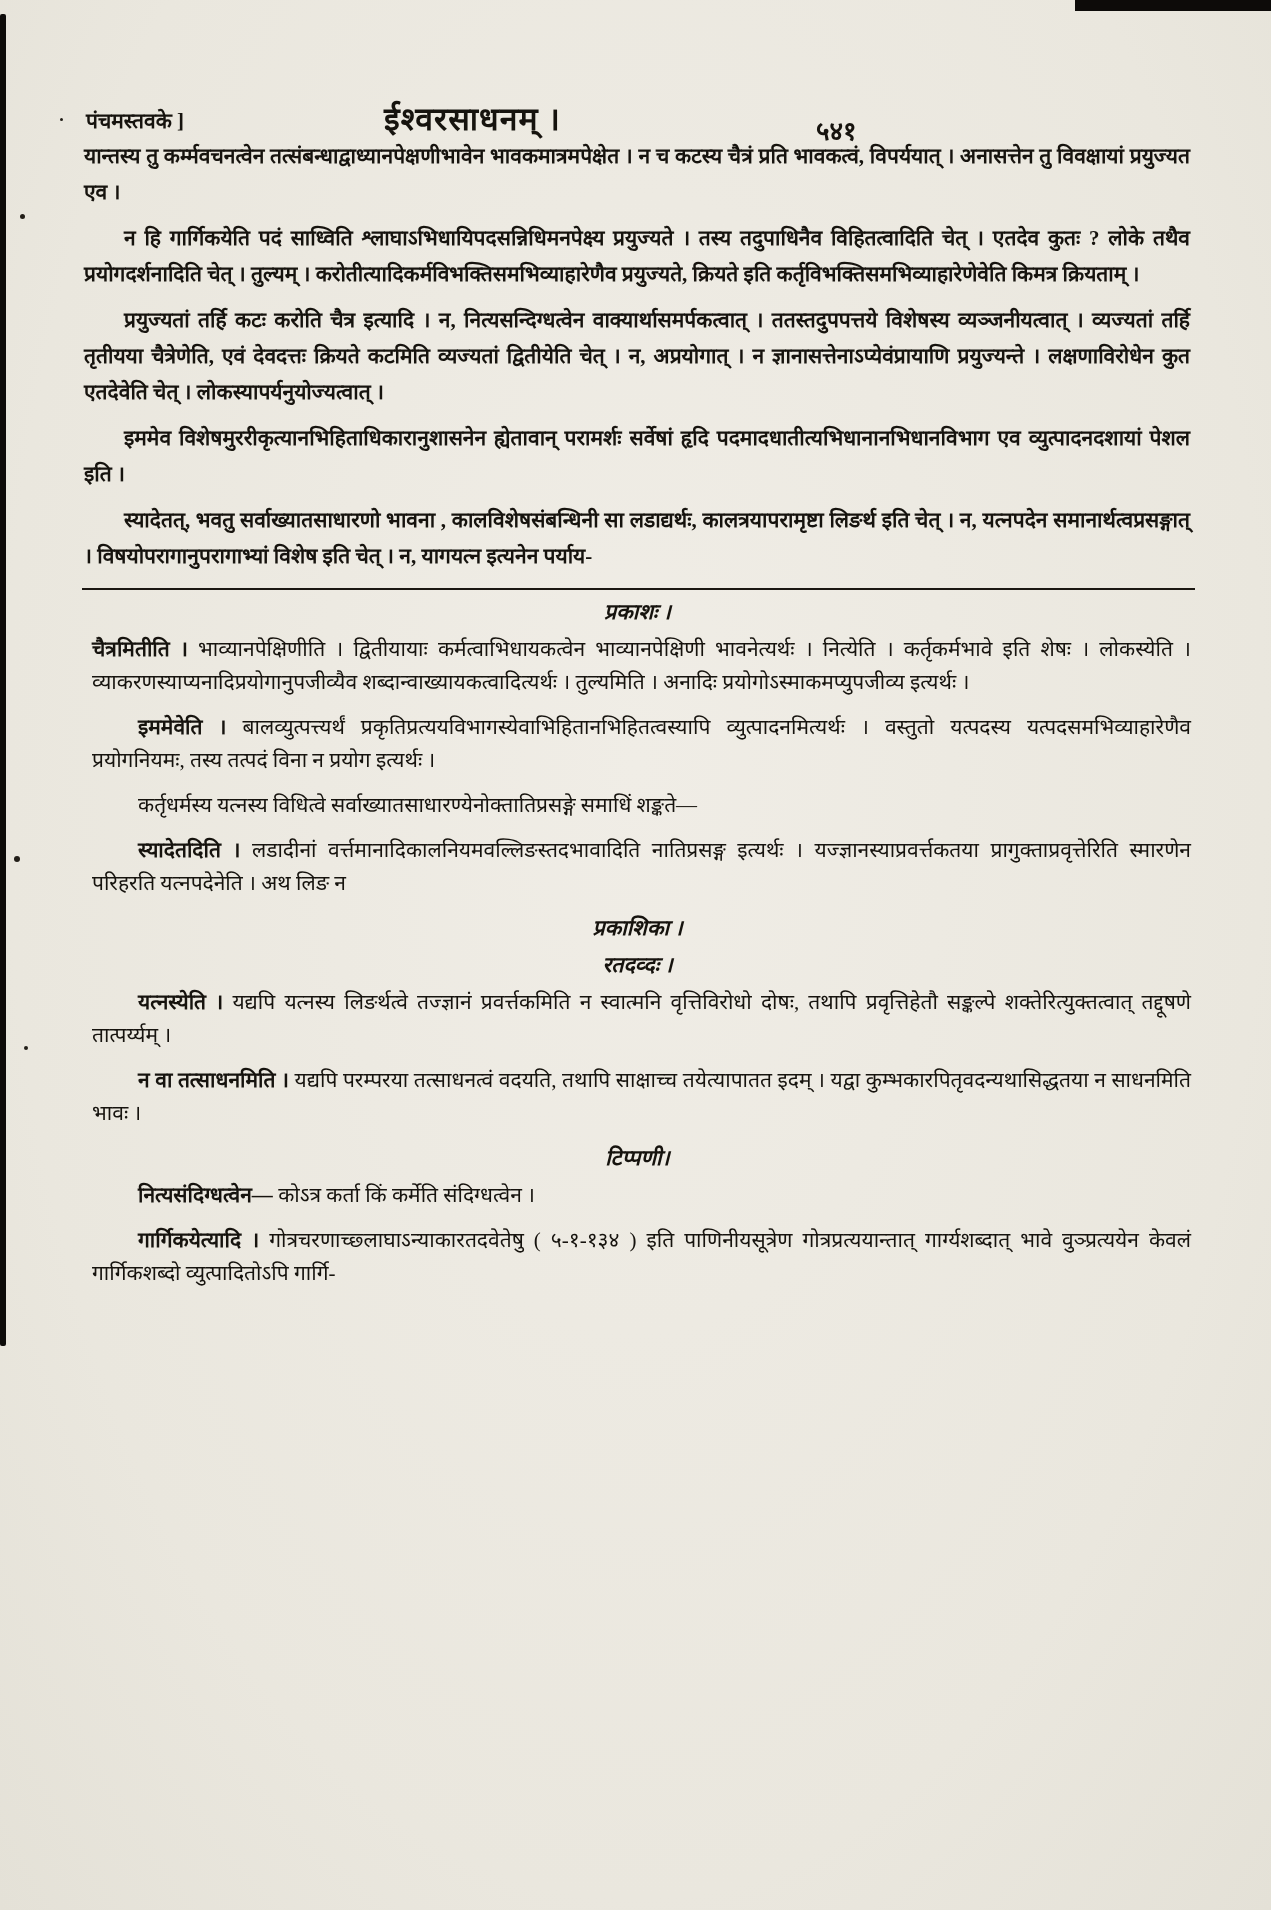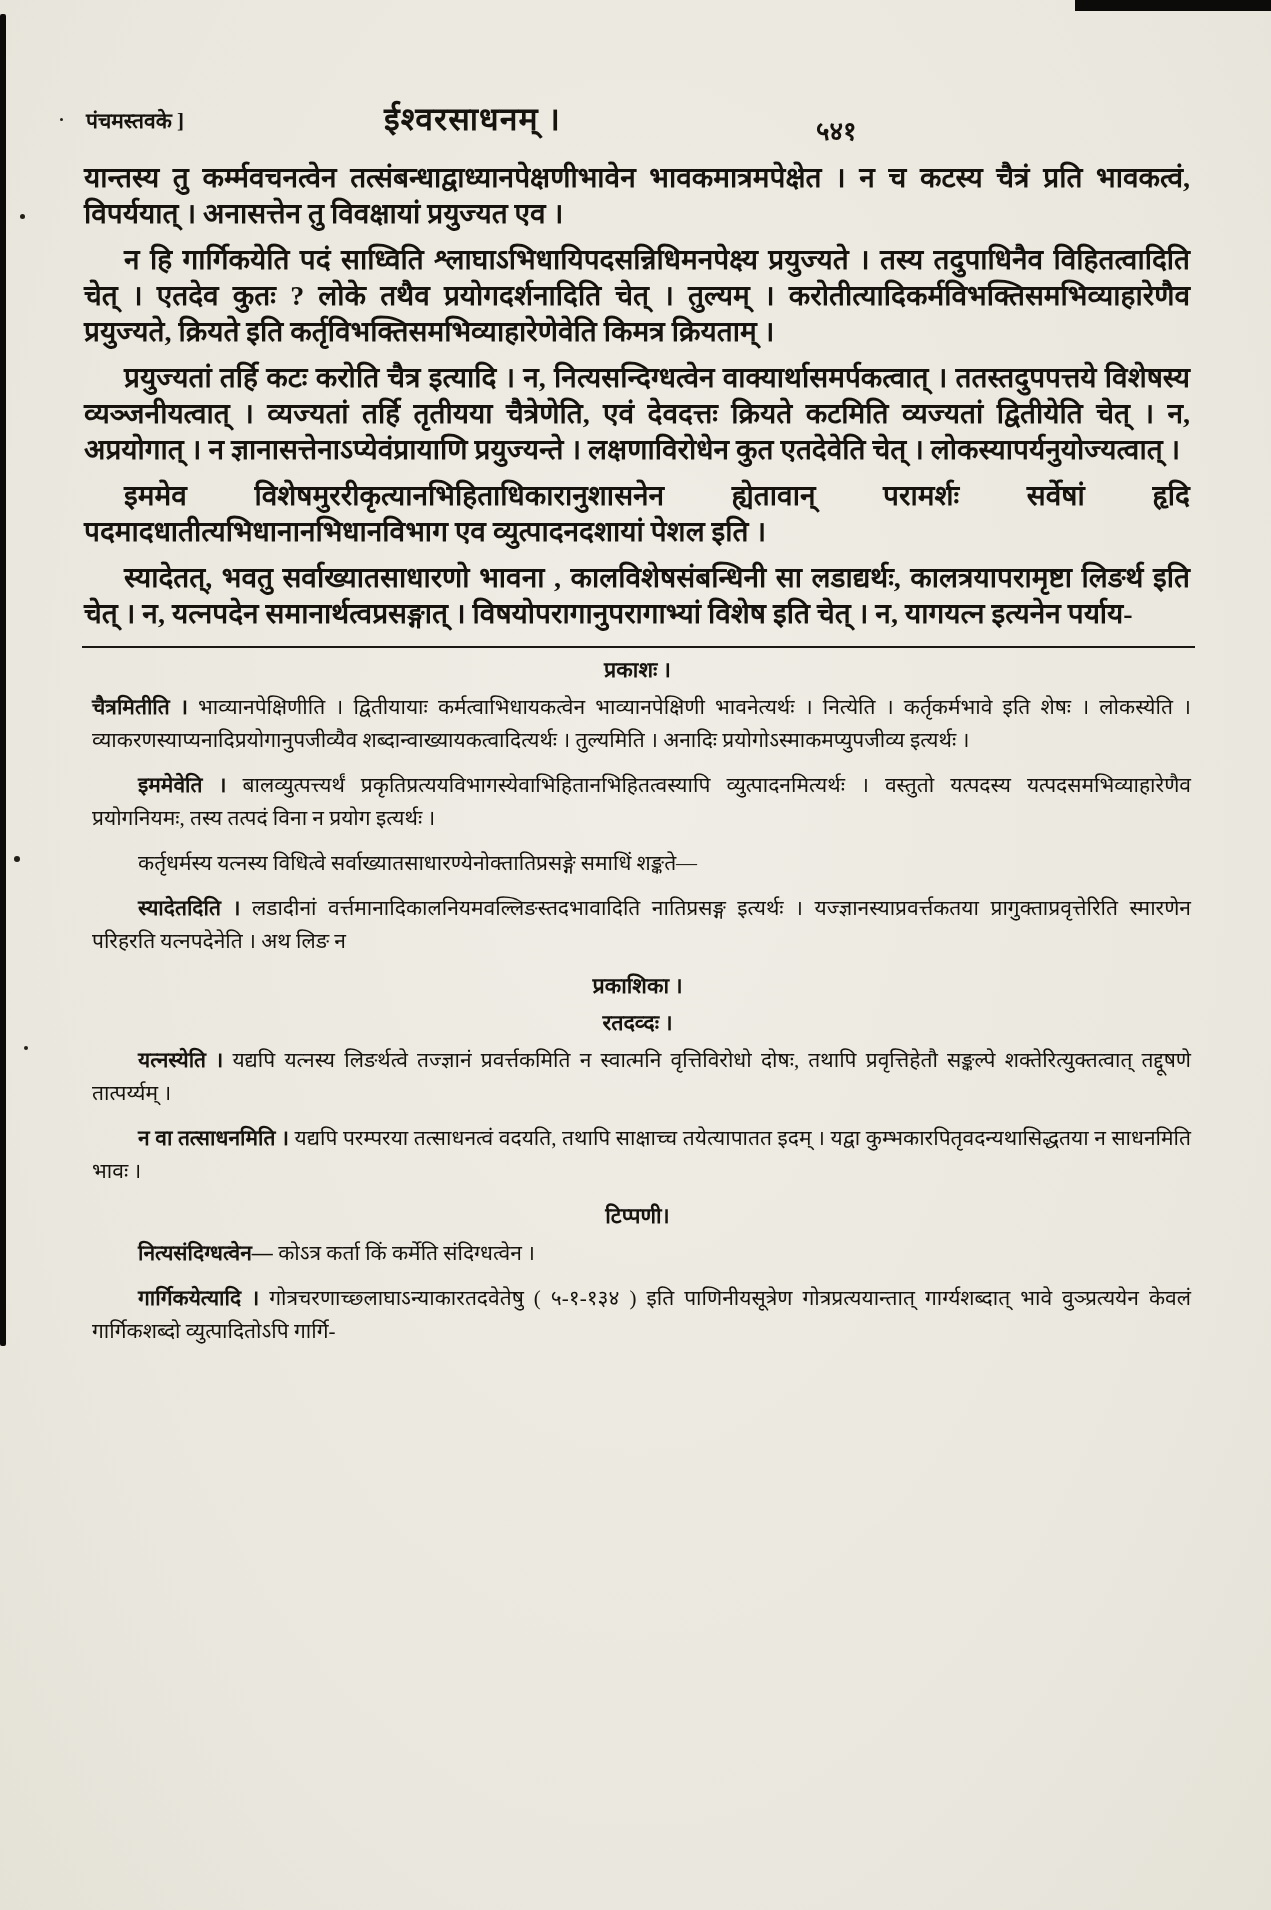--- a/index.html
+++ b/index.html
@@ -19,46 +19,47 @@
   .art{position:absolute;background:#0d0b09;}
   .art.top-right{top:0;right:0;width:196px;height:11px;}
   .art.left-edge{top:14px;left:0;width:6px;height:1332px;border-radius:2px;}
   .speck{position:absolute;background:#221e18;border-radius:50%;}
   .sp1{left:20px;top:214px;width:5px;height:5px;}
   .sp2{left:14px;top:856px;width:6px;height:6px;}
   .sp3{left:24px;top:1046px;width:4px;height:4px;}
   .sp4{left:60px;top:118px;width:3px;height:3px;}
 
   
-  .page-header{position:relative;height:42px;margin-bottom:22px;}
+  .page-header{position:relative;height:42px;}
   .page-header span{position:absolute;white-space:nowrap;}
   .h-left{left:2px;top:10px;font-size:21px;font-weight:600;}
   .h-center{left:300px;top:0;font-size:32px;font-weight:700;letter-spacing:1px;}
   .h-right{left:732px;top:16px;font-size:26px;font-weight:700;}
 
   
   .mula p{
     margin:0 1px 10px 0;
-    font-size:28px;
+    font-size:21px;
     line-height:36px;
     font-weight:600;
     text-align:justify;
     text-indent:40px;
   }
   .mula p.flush{text-indent:0;}
 
   
   .rule{border:0;border-top:2.5px solid #1b1712;margin:14px 0 2px -2px;width:100.5%;}
 
   
   .sec-title{
     margin:6px 0 8px 0;
     text-align:center;
     font-size:21.5px;
     font-weight:700;
+    font-style:italic;
   }
   .commentary p{
     margin:0 0 12px 8px;
     font-size:21px;
     line-height:33px;
     font-weight:500;
     text-align:justify;
     text-indent:46px;
   }
   .commentary p.flush{text-indent:0;}

